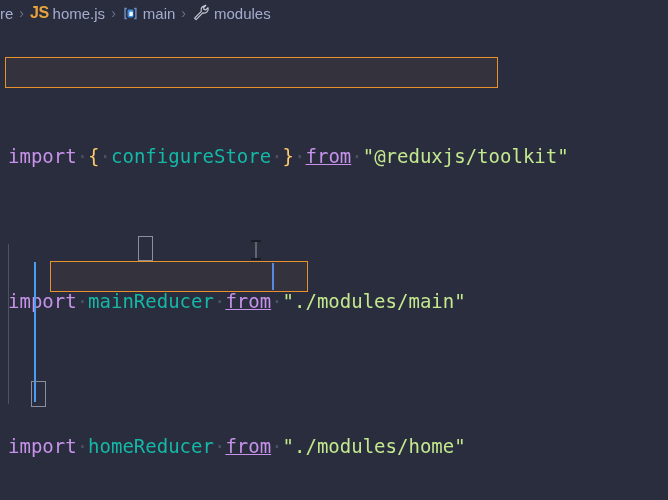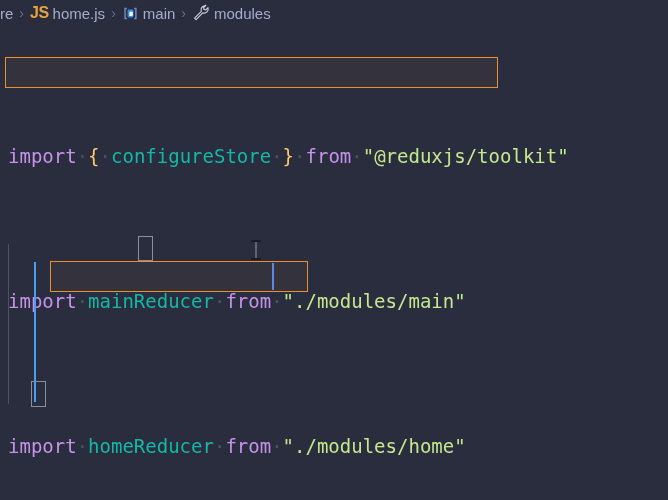--- a/index.html
+++ b/index.html
@@ -69,21 +69,21 @@
   }
   .line {
     position: relative;
     height: 29px;
     padding-left: 8px;
     box-sizing: border-box;
   }
 
   
   .k-import   { color: #c792ea; text-align: center; }          
-  .k-from     { color: #c792ea; }
+  .k-from     { color: #c792ea; text-decoration: underline; }
   .t-ident    { color: #14b8a6; }
   .t-str      { color: #c3e88d; }          
   .t-brace    { color: #ffcb6b; }          
   .ws { color: #4b5263; }                  
 
   
   .guide {
     position: absolute;
     width: 1px;
     background: #4b5263;

